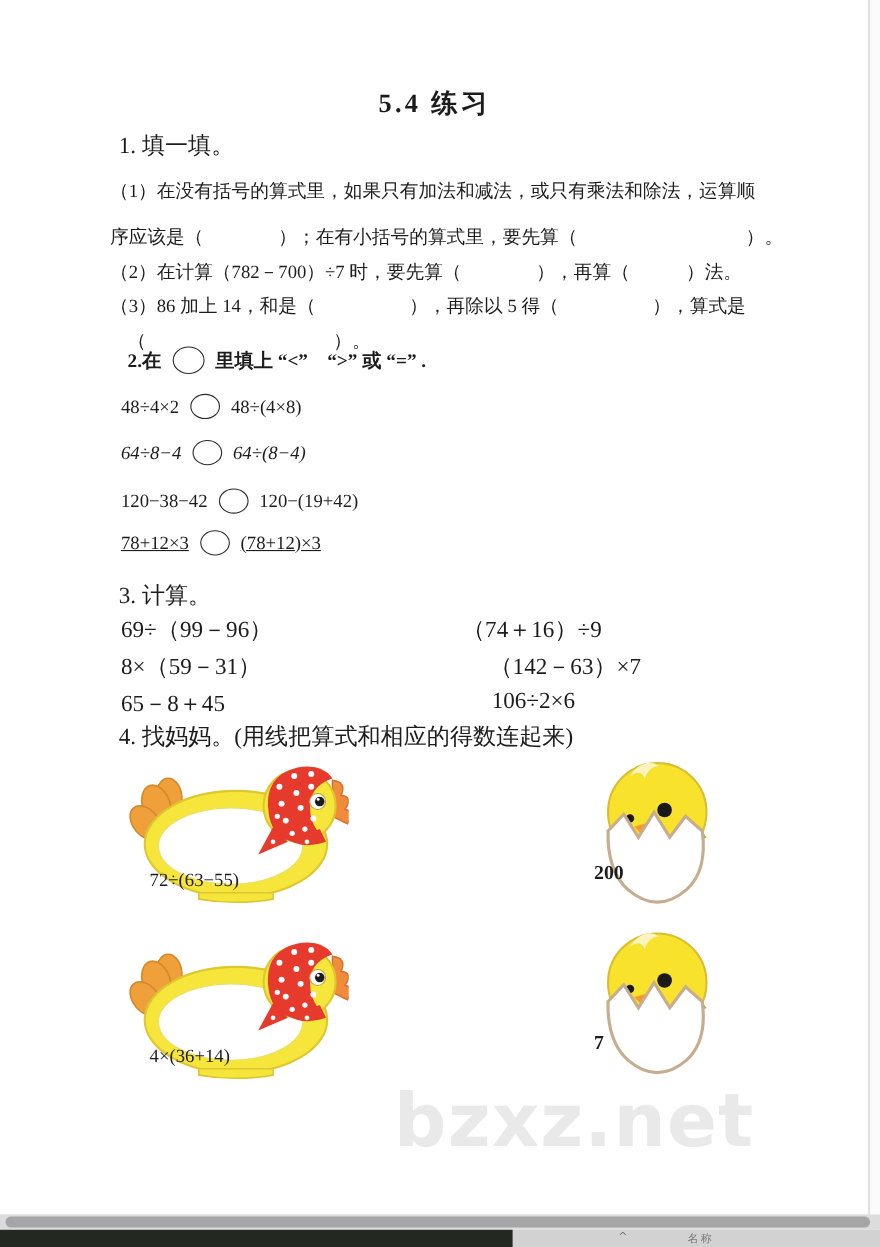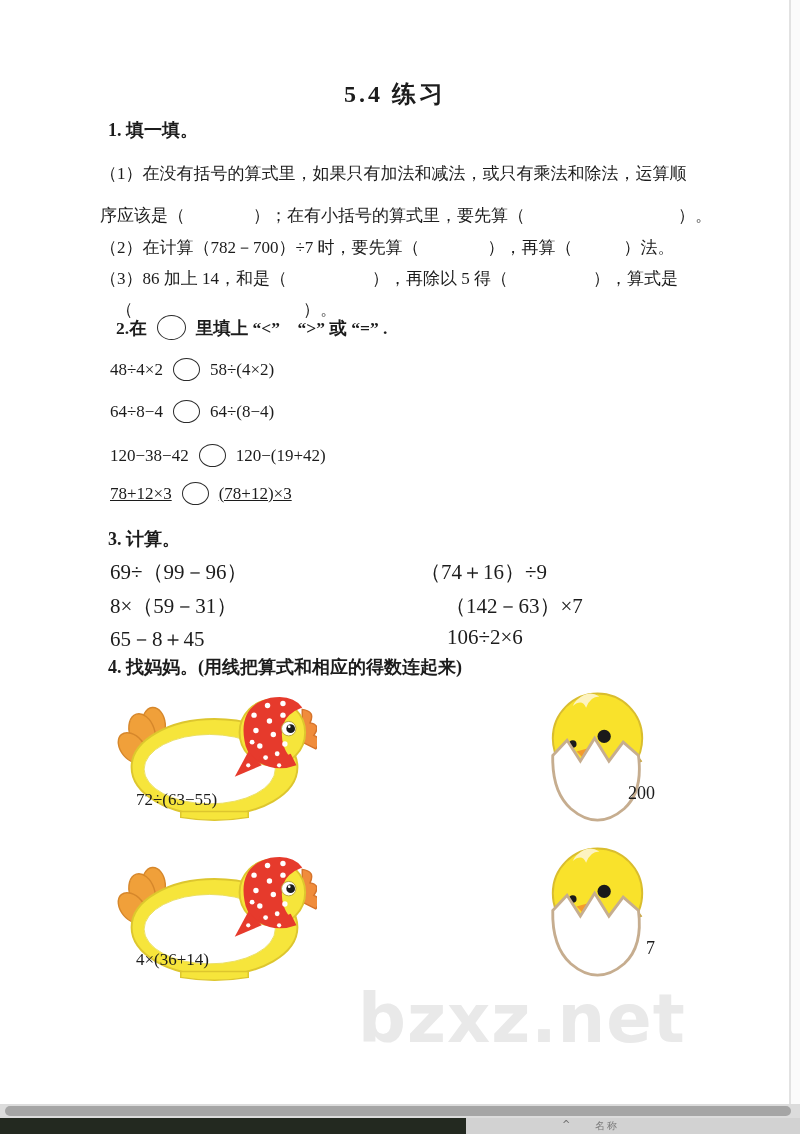--- a/index.html
+++ b/index.html
@@ -7,61 +7,61 @@
     width:800px;height:1134px;position:relative;overflow:hidden;
     background:#ffffff;
     font-family:"Liberation Serif","DejaVu Serif",serif;
     color:#1c1c1c;
   }
   .page{position:absolute;left:0;top:0;width:700px;height:1104px;background:#fff;}
   .title{
     position:absolute;left:0;top:78px;width:790px;text-align:center;
     font-size:24px;font-weight:bold;letter-spacing:3px;
   }
-  .qheading{position:absolute;left:108px;font-size:18px;font-weight:bold;}
+  .qheading{position:absolute;left:108px;font-size:21px;font-weight:normal;}
   .q1line{position:absolute;left:100px;width:640px;font-size:17px;line-height:22px;margin-top:11px;}
   .indent{padding-left:16px;}
   .cmp-row{position:absolute;left:110px;font-size:17px;display:flex;align-items:center;}
   .cmp-row .expr{display:inline-block;}
   .circle{
     display:inline-block;width:27px;height:23px;border:1.6px solid #2a2a2a;
     border-radius:50%;margin:0 10px;vertical-align:middle;background:#fff;
   }
   .circle.small{width:25px;height:21px;}
   .q2head{position:absolute;left:100px;top:315px;font-size:17.5px;font-weight:bold;display:flex;align-items:center;margin-left:16px;}
   .calc-row{position:absolute;font-size:21px;}
   .q4-match{position:absolute;left:0;top:680px;width:790px;height:300px;}
   .card{position:absolute;}
   .card svg{display:block;}
   .expr-label{
     position:absolute;left:24px;top:66px;width:140px;text-align:left;
     font-size:17px;color:#1c1c1c;margin-top:32px;
   }
   .ans-label{
-    position:absolute;left:0px;top:98px;width:115px;text-align:right;
-    font-size:18px;color:#1c1c1c;
+    position:absolute;left:0px;top:98px;width:115px;text-align:left;
+    font-size:18px;color:#1c1c1c;font-weight:bold;
   }
   .watermark{
     position:absolute;left:358px;top:980px;width:430px;
     font-family:"DejaVu Sans","Liberation Sans",sans-serif;
     font-weight:bold;font-size:67px;letter-spacing:1px;color:#e9e9e9;
     user-select:none;
   }
   .right-strip{position:absolute;left:791px;top:0;width:9px;height:1104px;background:#fbfbfb;}
   .right-line{position:absolute;left:789px;top:0;width:2px;height:1104px;background:#e2e2e2;}
   .hscroll{position:absolute;left:0;top:1104px;width:800px;height:14px;background:#dcdcdc;}
   .hscroll .thumb{position:absolute;left:5px;top:2px;width:786px;height:10px;background:#a5a5a5;border-radius:5px;}
   .taskbar{position:absolute;left:0;top:1118px;width:800px;height:16px;background:#d2d2d2;}
   .taskbar .dark{position:absolute;left:0;top:0;width:466px;height:16px;background:#232920;}
   .taskbar .caret{
     position:absolute;left:562px;top:1px;font-size:10px;color:#6f6f6f;
     font-family:"DejaVu Sans","Liberation Sans",sans-serif;
   }
   .taskbar .name{
-    position:absolute;left:595px;top:1px;font-size:10px;color:#7a7a7a;
+    position:absolute;left:625px;top:1px;font-size:10px;color:#7a7a7a;
     font-family:"DejaVu Sans","Liberation Sans",sans-serif;letter-spacing:2px;
   }
 </style>
 </head>
 <body>
 
 <div class="page">
 
   <div class="title">5.4  练习</div>
 
@@ -74,23 +74,23 @@
 
   <div class="q2head">
     <span>2.在</span>
     <span class="circle"></span>
     <span>里填上 “&lt;”　“&gt;” 或 “=” .</span>
   </div>
 
   <div class="cmp-row" style="top:358px;">
     <span class="expr">48÷4×2</span>
     <span class="circle small"></span>
-    <span class="expr">58÷(4×2)</span>
-  </div>
-  <div class="cmp-row" style="top:400px;">
+    <span class="expr">48÷(4×8)</span>
+  </div>
+  <div class="cmp-row" style="top:400px;font-style:italic;">
     <span class="expr">64÷8−4</span>
     <span class="circle small"></span>
     <span class="expr">64÷(8−4)</span>
   </div>
   <div class="cmp-row" style="top:444px;align-items:center;">
     <span class="expr">120−38−42</span>
     <span class="circle small"></span>
     <span class="expr">120−(19+42)</span>
   </div>
   <div class="cmp-row" style="top:482px;text-decoration:underline;">

